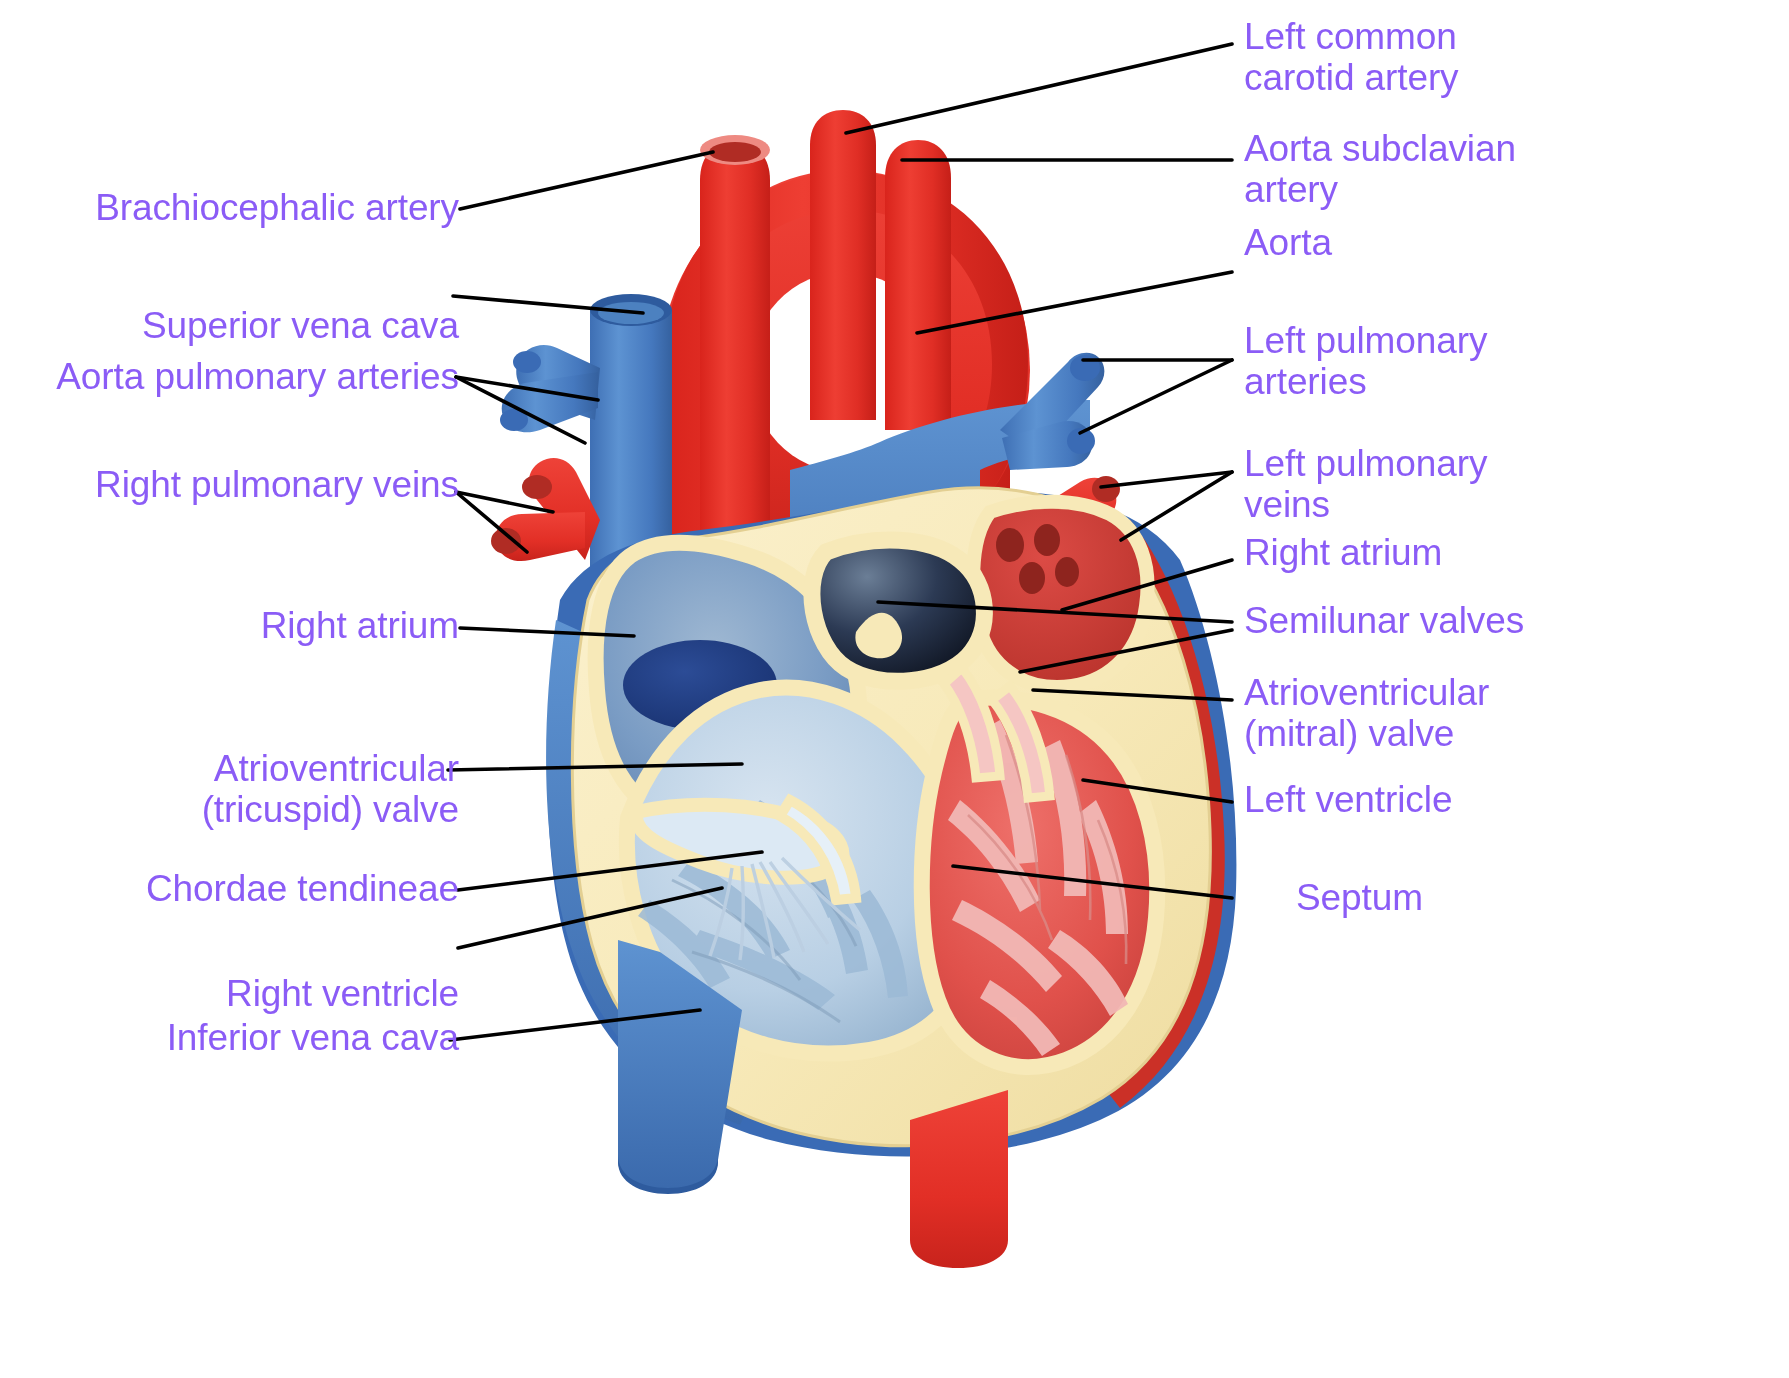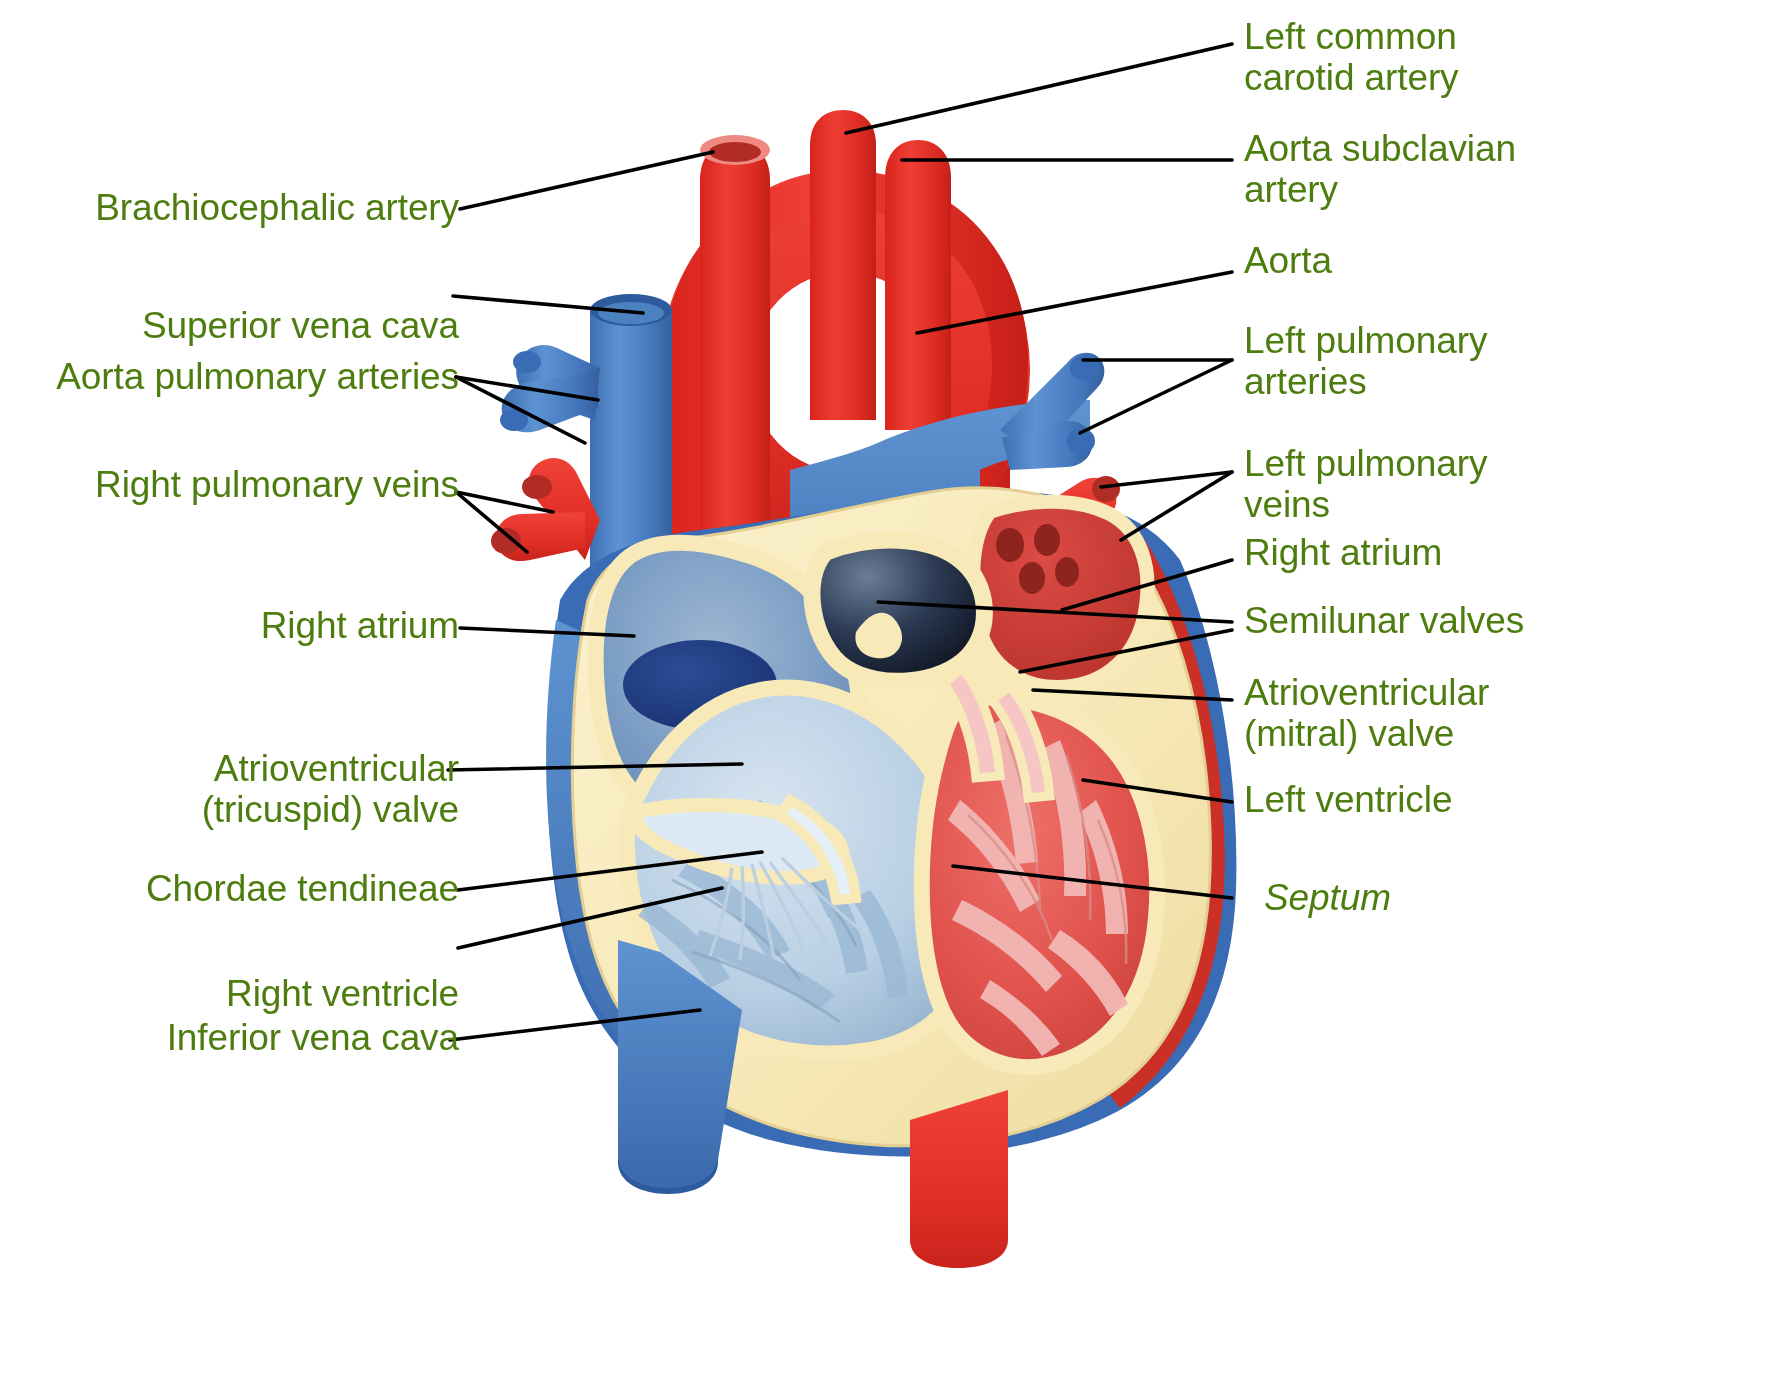--- a/index.html
+++ b/index.html
@@ -1,21 +1,21 @@
 <!DOCTYPE html>
 <html><head>
 <meta charset="utf-8">
 <title>Heart Anatomy Diagram</title>
 <style>
   html,body{margin:0;padding:0;background:#ffffff;}
   body{width:1789px;height:1378px;position:relative;overflow:hidden;
        font-family:"Liberation Sans", sans-serif;}
   #stage{position:absolute;left:0;top:0;width:1789px;height:1378px;background:#fff;}
   svg#diagram{position:absolute;left:0;top:0;width:1789px;height:1378px;display:block;}
-  .lbl{position:absolute;color:#4d7c0f;font-size:37px;line-height:1.12;
+  .lbl{position:absolute;color:#8b5cf6;font-size:37px;line-height:1.12;
        font-family:"Liberation Sans", sans-serif;white-space:pre-line;letter-spacing:-0.1px;}
   .lbl.r{text-align:left;}
   .lbl.l{text-align:right;}
 </style>
 </head>
 <body>
 
 <div id="stage">
 
 <svg id="diagram" viewBox="0 0 1789 1378" aria-hidden="true">
@@ -286,25 +286,25 @@
 <div class="lbl l" style="right:1330px;top:748px;">Atrioventricular
 (tricuspid) valve</div>
 <div class="lbl l" style="right:1330px;top:868px;">Chordae tendineae</div>
 <div class="lbl l" style="right:1330px;top:925px;margin-top:48px;">Right ventricle</div>
 <div class="lbl l" style="right:1330px;top:1017px;">Inferior vena cava</div>
 
 <div class="lbl r" style="left:1244px;top:16px;">Left common
 carotid artery</div>
 <div class="lbl r" style="left:1244px;top:128px;">Aorta subclavian
 artery</div>
-<div class="lbl r" style="left:1244px;top:240px;">Aorta</div>
+<div class="lbl r" style="left:1244px;top:222px;">Aorta</div>
 <div class="lbl r" style="left:1244px;top:320px;">Left pulmonary
 arteries</div>
 <div class="lbl r" style="left:1244px;top:443px;">Left pulmonary
 veins</div>
 <div class="lbl r" style="left:1244px;top:532px;">Right atrium</div>
 <div class="lbl r" style="left:1244px;top:600px;">Semilunar valves</div>
 <div class="lbl r" style="left:1244px;top:672px;">Atrioventricular
 (mitral) valve</div>
 <div class="lbl r" style="left:1244px;top:779px;">Left ventricle</div>
-<div class="lbl r" style="left:1264px;top:877px;font-style:italic;">Septum</div>
+<div class="lbl r" style="left:1296px;top:877px;">Septum</div>
 
 </div>
 
 </body></html>

